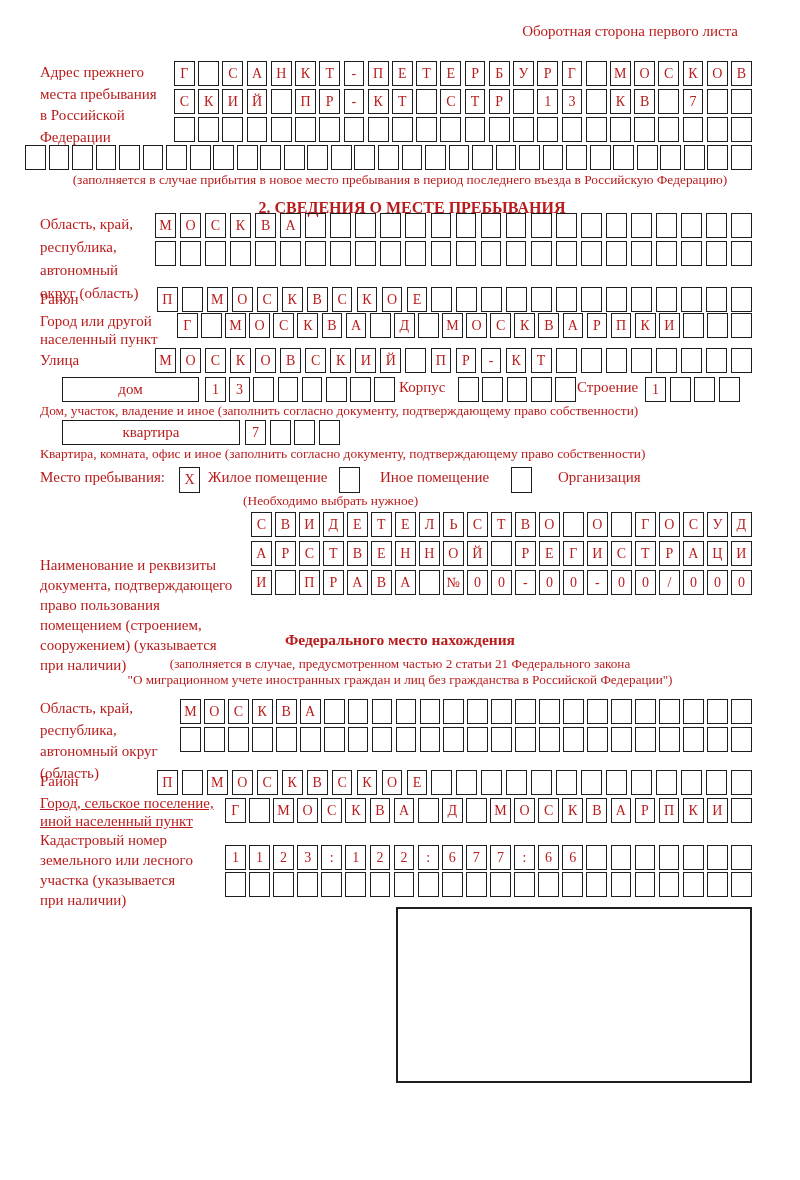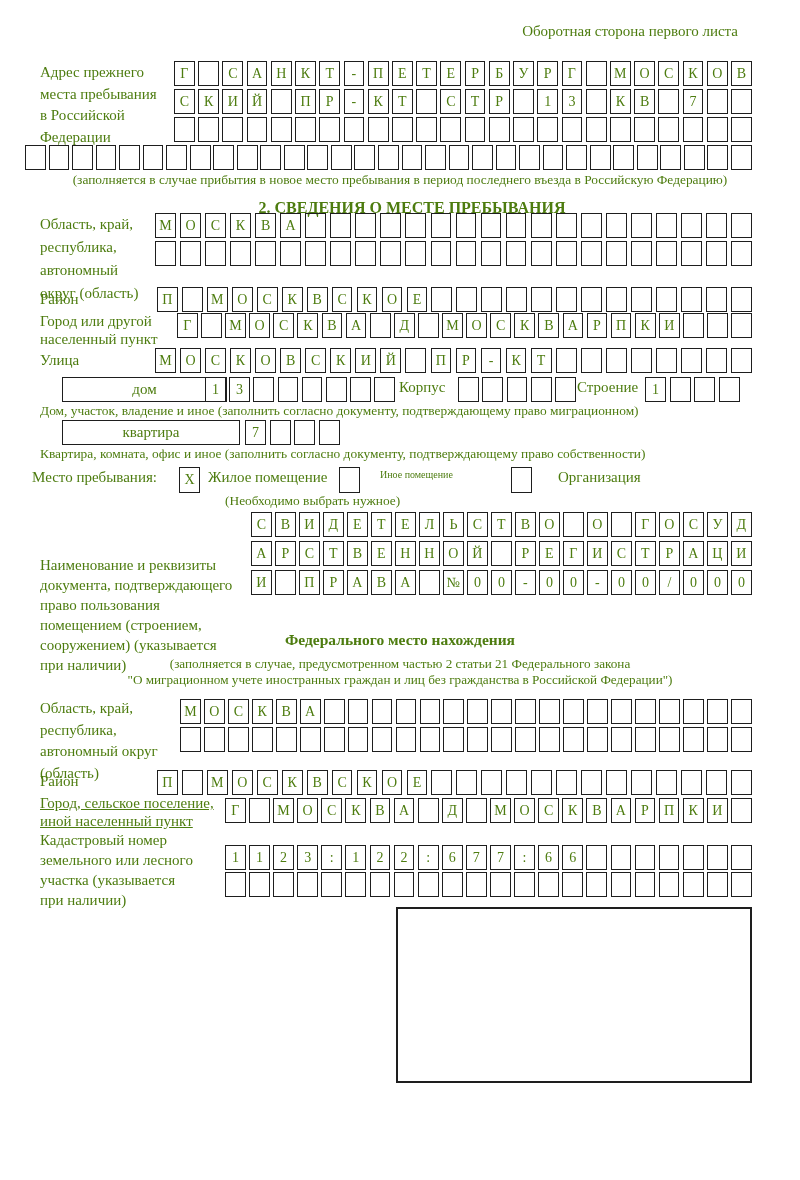--- a/index.html
+++ b/index.html
@@ -1,18 +1,18 @@
 <!DOCTYPE html>
 <html><head>
 <meta charset="utf-8">
 <style>
   html,body{margin:0;padding:0;background:#fff;}
   .page{
     position:relative;width:800px;height:1180px;background:#fff;
-    font-family:"Liberation Serif","DejaVu Serif",serif;color:#4d7c0f;overflow:hidden;
+    font-family:"Liberation Serif","DejaVu Serif",serif;color:#b91c1c;overflow:hidden;
   }
   .abs{position:absolute;}
   .lbl{position:absolute;font-size:15px;line-height:21px;white-space:pre-line;}
   .note{position:absolute;font-size:13.4px;white-space:pre-line;}
   .center{left:0;width:800px;text-align:center;}
   .title{position:absolute;font-weight:bold;font-size:16px;}
   .cellrow{position:absolute;display:flex;justify-content:space-between;}
   .cell{
     box-sizing:border-box;width:20.8px;height:25px;flex:0 0 20.8px;
     border:1.6px solid #1e1e1e;display:flex;align-items:center;justify-content:center;
@@ -290,21 +290,21 @@
       <div class="cell"></div>
       <div class="cell"></div>
       <div class="cell"></div>
       <div class="cell"></div>
       <div class="cell"></div>
       <div class="cell"></div>
       <div class="cell"></div>
       <div class="cell"></div>
     </div>
 
-  <div class="widebox" style="left:62px;top:377px;width:165px;">дом</div>
+  <div class="widebox" style="left:62px;top:377px;width:137px;">дом</div>
   <div class="cellrow" style="left:205px;top:377px;width:190px;">
       <div class="cell">1</div>
       <div class="cell">3</div>
       <div class="cell"></div>
       <div class="cell"></div>
       <div class="cell"></div>
       <div class="cell"></div>
       <div class="cell"></div>
       <div class="cell"></div>
     </div>
@@ -316,39 +316,39 @@
       <div class="cell"></div>
       <div class="cell"></div>
     </div>
   <div class="abs" style="left:577px;top:379px;font-size:15px;">Строение</div>
   <div class="cellrow" style="left:645px;top:377px;width:95px;">
       <div class="cell">1</div>
       <div class="cell"></div>
       <div class="cell"></div>
       <div class="cell"></div>
     </div>
-  <div class="note" style="left:40px;top:403px;">Дом, участок, владение и иное (заполнить согласно документу, подтверждающему право миграционном)</div>
+  <div class="note" style="left:40px;top:403px;">Дом, участок, владение и иное (заполнить согласно документу, подтверждающему право собственности)</div>
 
   <div class="widebox" style="left:62px;top:420px;width:178px;">квартира</div>
   <div class="cellrow" style="left:245px;top:420px;width:95px;">
       <div class="cell">7</div>
       <div class="cell"></div>
       <div class="cell"></div>
       <div class="cell"></div>
     </div>
   <div class="note" style="left:40px;top:446px;">Квартира, комната, офис и иное (заполнить согласно документу, подтверждающему право собственности)</div>
 
-  <div class="abs" style="left:32px;top:469px;font-size:15px;">Место пребывания:</div>
+  <div class="abs" style="left:40px;top:469px;font-size:15px;">Место пребывания:</div>
   <div class="checkbox" style="left:179px;top:467px;">X</div>
   <div class="abs" style="left:208px;top:469px;font-size:15px;">Жилое помещение</div>
   <div class="checkbox" style="left:339px;top:467px;"></div>
-  <div class="abs" style="left:380px;top:469px;font-size:10px;">Иное помещение</div>
+  <div class="abs" style="left:380px;top:469px;font-size:15px;">Иное помещение</div>
   <div class="checkbox" style="left:511px;top:467px;"></div>
   <div class="abs" style="left:558px;top:469px;font-size:15px;">Организация</div>
-  <div class="note" style="left:225px;top:493px;text-align:center;">(Необходимо выбрать нужное)</div>
+  <div class="note" style="left:243px;top:493px;text-align:center;">(Необходимо выбрать нужное)</div>
 
   <div class="lbl" style="left:40px;top:512px;line-height:20px;margin-top:43px;">Наименование и реквизиты
 документа, подтверждающего
 право пользования
 помещением (строением,
 сооружением) (указывается
 при наличии)</div>
   <div class="cellrow" style="left:251px;top:512px;width:501px;">
       <div class="cell">С</div>
       <div class="cell">В</div>

